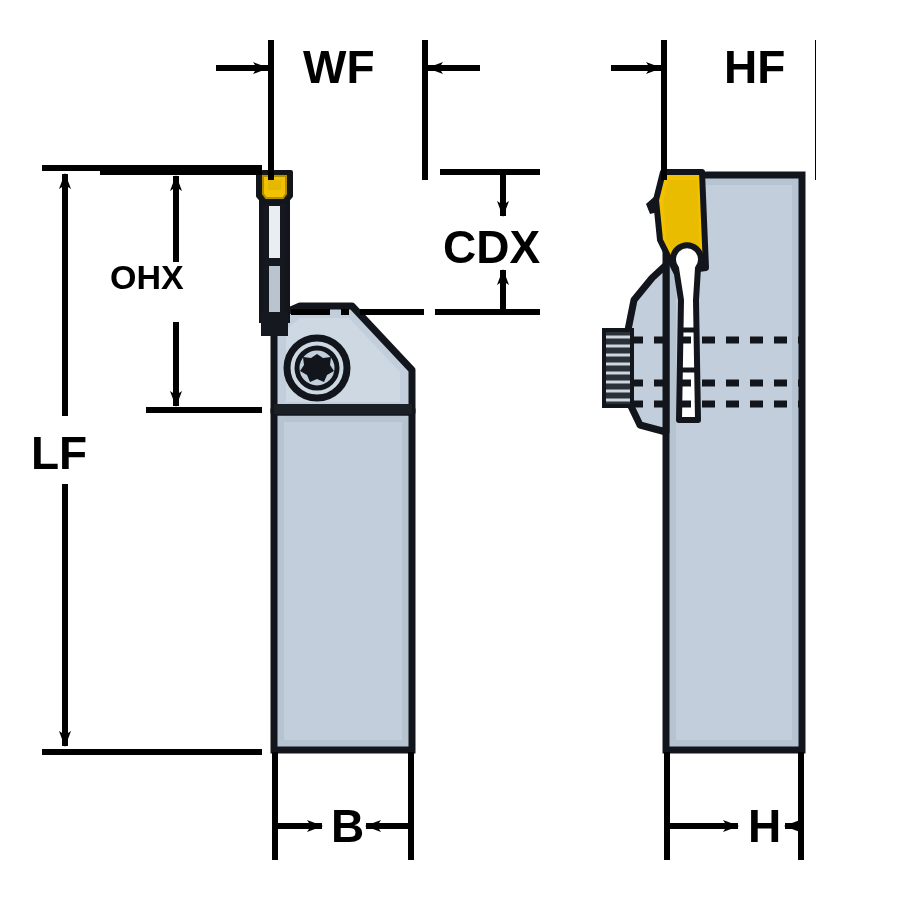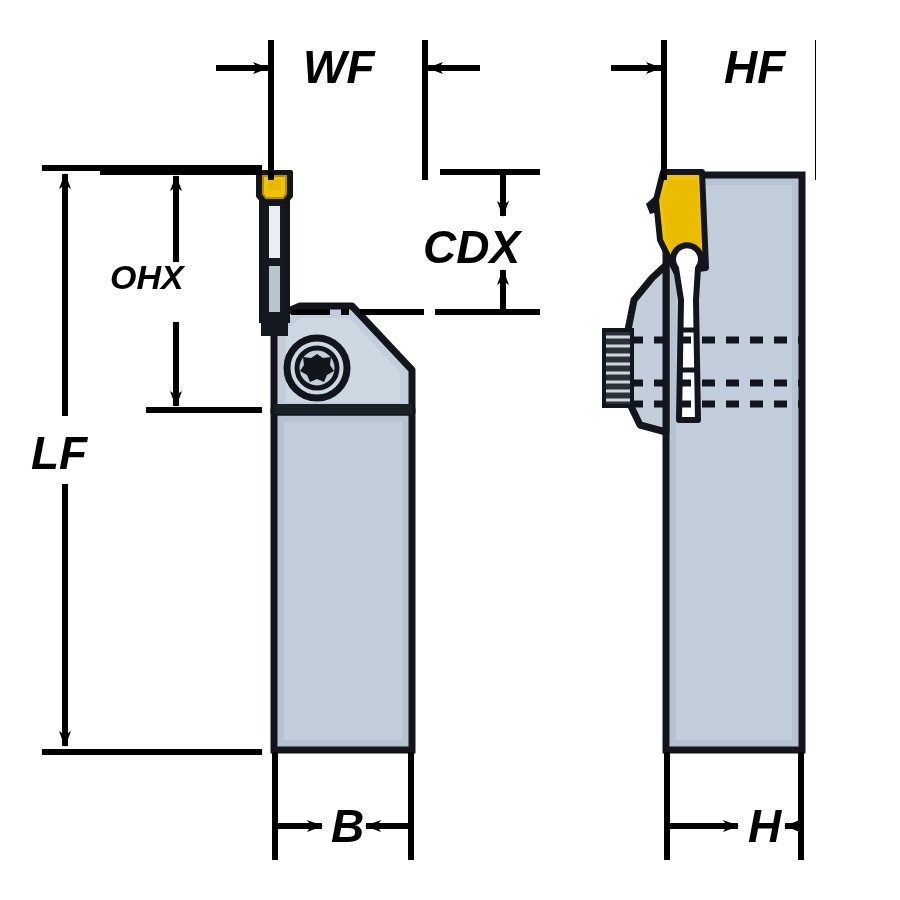--- a/index.html
+++ b/index.html
@@ -7,41 +7,40 @@
     padding: 0;
     background: #ffffff;
   }
   #page {
     position: relative;
     width: 816px;
     height: 900px;
     background: #ffffff;
     font-family: "Liberation Sans", sans-serif;
     overflow: hidden;
-    font-style: italic;
   }
   #drawing {
     position: absolute;
     left: 0;
     top: 0;
     width: 900px;
     height: 900px;
   }
   .dim-label {
     position: absolute;
     font-family: "Liberation Sans", sans-serif;
     font-weight: bold;
     color: #000000;
     white-space: nowrap;
     line-height: 1;
     user-select: none;
   }
   #label-wf  { left: 303px; top: 44px;  font-size: 46px; }
   #label-hf  { left: 712px; top: 44px;  font-size: 46px; margin-left: 12px; }
-  #label-cdx { left: 423px; top: 224px; font-size: 46px; }
+  #label-cdx { left: 443px; top: 224px; font-size: 46px; }
   #label-ohx { left: 110px; top: 260px; font-size: 34px; }
   #label-lf  { left: 31px;  top: 430px; font-size: 46px; }
   #label-b   { left: 331px; top: 803px; font-size: 46px; }
   #label-h   { left: 748px; top: 803px; font-size: 46px; }
 </style>
 </head>
 <body>
 
 <div id="page">
 

